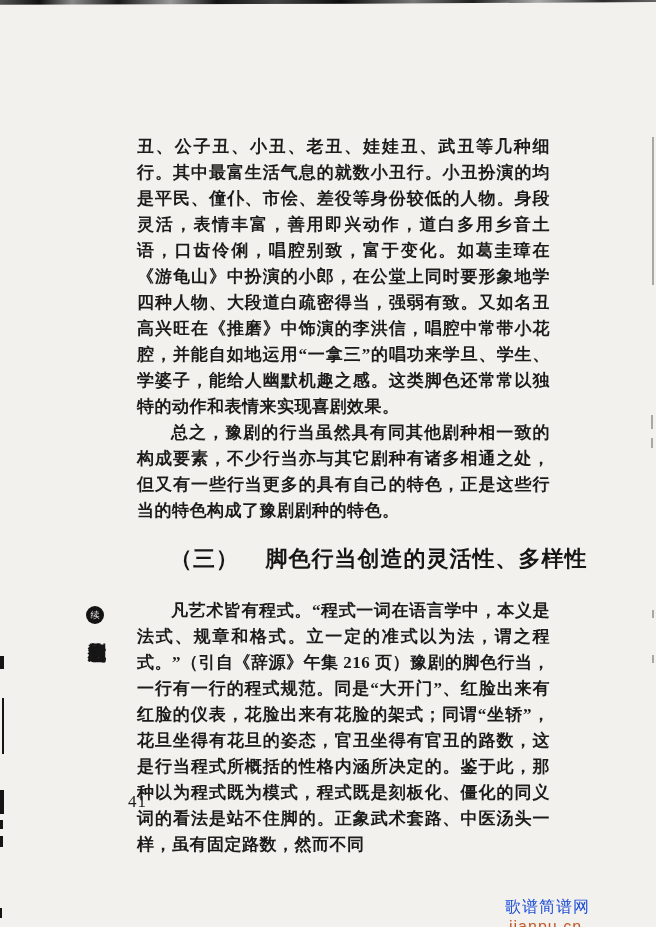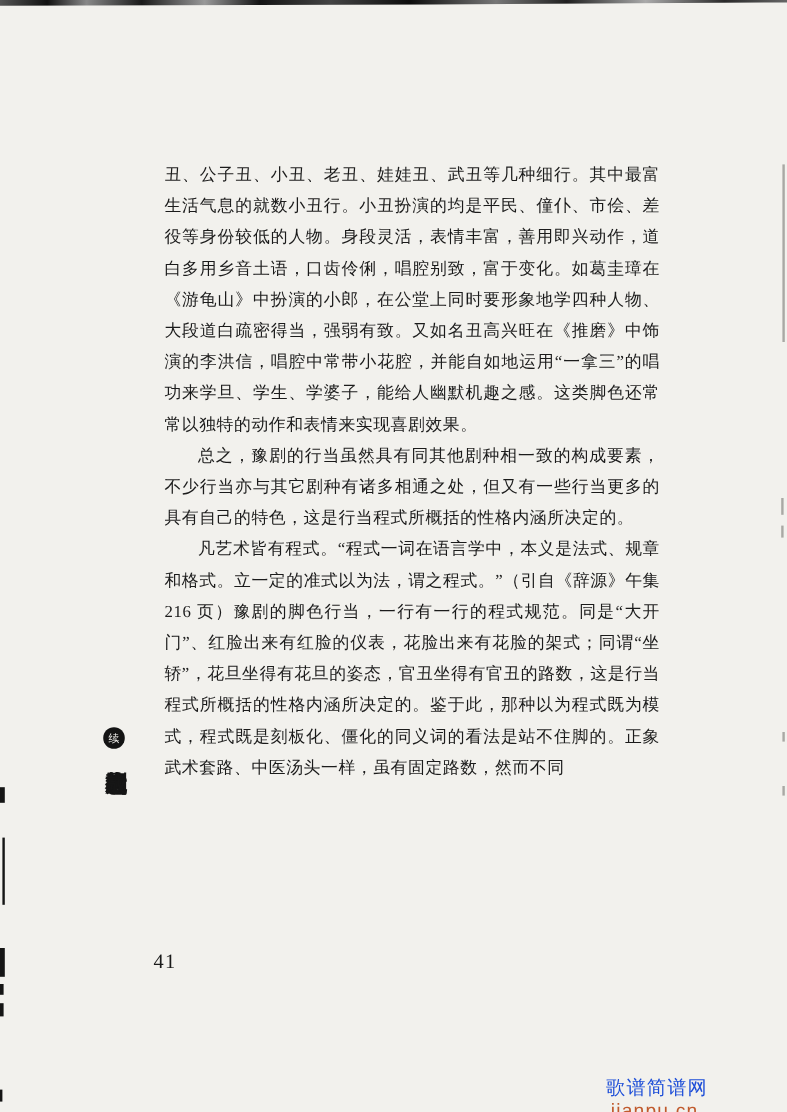--- a/index.html
+++ b/index.html
@@ -40,25 +40,26 @@
     position: absolute; left: 88px; top: 792px;
     font-size: 17px; letter-spacing: 1px; color: #1a1a1a; margin-left: 40px;
   }
 
   
   .content {
     position: absolute; left: 137px; top: 134px; width: 413px;
   }
   .content p {
     margin: 0;
-    font-size: 14px;
+    font-size: 17px;
     line-height: 26px;
     letter-spacing: 0.5px;
     text-align: justify;
     color: #1b1b1b;
+    font-weight: bold;
   }
   .p-indent { text-indent: 2em; }
   .section-heading {
     margin: 20px 0 24px 0;
     padding-left: 33px;
     font-size: 22px;
     font-weight: bold;
     letter-spacing: 1px;
     color: #161616;
     white-space: nowrap;
@@ -97,21 +98,25 @@
   <aside>
     <div class="badge">
       <span>续</span>
     </div>
     <div class="vtitle">豫剧脚色行当的构成</div>
     <div class="pagenum">41</div>
   </aside>
 
   <main class="content">
     <p class="p-first">丑、公子丑、小丑、老丑、娃娃丑、武丑等几种细行。其中最富生活气息的就数小丑行。小丑扮演的均是平民、僮仆、市侩、差役等身份较低的人物。身段灵活，表情丰富，善用即兴动作，道白多用乡音土语，口齿伶俐，唱腔别致，富于变化。如葛圭璋在《游龟山》中扮演的小郎，在公堂上同时要形象地学四种人物、大段道白疏密得当，强弱有致。又如名丑高兴旺在《推磨》中饰演的李洪信，唱腔中常带小花腔，并能自如地运用“一拿三”的唱功来学旦、学生、学婆子，能给人幽默机趣之感。这类脚色还常常以独特的动作和表情来实现喜剧效果。</p>
-    <p class="p-indent">总之，豫剧的行当虽然具有同其他剧种相一致的构成要素，不少行当亦与其它剧种有诸多相通之处，但又有一些行当更多的具有自己的特色，这是行当程式所概括的性格内涵所决定的。</p>
+    <p class="p-indent">总之，豫剧的行当虽然具有同其他剧种相一致的构成要素，不少行当亦与其它剧种有诸多相通之处，但又有一些行当更多的具有自己的特色，正是这些行当的特色构成了豫剧剧种的特色。</p>
+    <h2 class="section-heading">
+      <span class="num">（三）</span>
+      <span class="ttl">脚色行当创造的灵活性、多样性</span>
+    </h2>
     <p class="p-indent">凡艺术皆有程式。“程式一词在语言学中，本义是法式、规章和格式。立一定的准式以为法，谓之程式。”（引自《辞源》午集 216 页）豫剧的脚色行当，一行有一行的程式规范。同是“大开门”、红脸出来有红脸的仪表，花脸出来有花脸的架式；同谓“坐轿”，花旦坐得有花旦的姿态，官丑坐得有官丑的路数，这是行当程式所概括的性格内涵所决定的。鉴于此，那种以为程式既为模式，程式既是刻板化、僵化的同义词的看法是站不住脚的。正象武术套路、中医汤头一样，虽有固定路数，然而不同</p>
   </main>
 
   <div class="watermark">
     <span class="wm-name">歌谱简谱网</span>
     <span class="wm-url">jianpu.cn</span>
   </div>
 
 </div>
 

